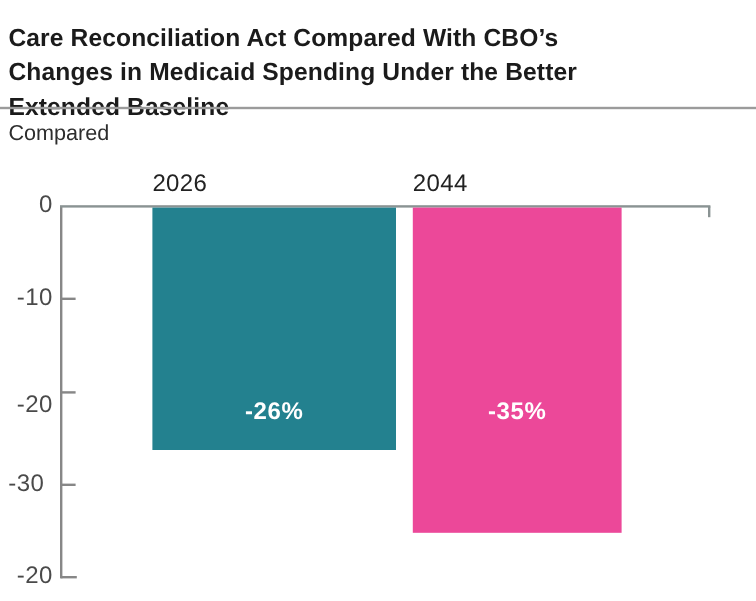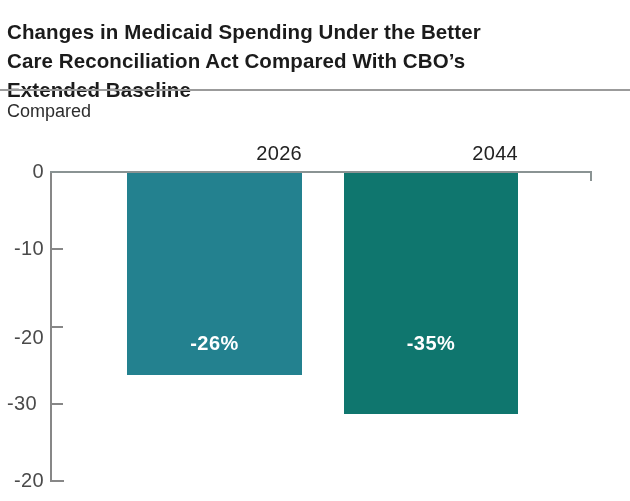--- a/index.html
+++ b/index.html
@@ -85,53 +85,53 @@
   .tl-m10 { top: 238px; }
   .tl-m20 { top: 316px; margin-top: 11px; }
   .tl-m30 { top: 393px; text-align: center; }
   .tl-m40 { top: 470px; }
 
   
   .bar {
     position: absolute;
     top: 173px;
   }
-  .bar-0 { left: 127px; width: 175px; }
+  .bar-0 { left: 127px; width: 175px; padding-left: 28px; }
   .bar-1 { left: 344px; width: 174px; }
   .bar-value {
     position: absolute;
     left: 0; right: 0;
     top: 159px;
     text-align: center;
     font-size: 20px;
     font-weight: 600;
     color: #ffffff;
     letter-spacing: 0.5px;
   }
 
   
   .cat-label {
     position: absolute;
     top: 142px;
-    text-align: right;
+    text-align: left;
     font-size: 20px;
     color: #222222;
     letter-spacing: 0.3px;
   }
   .cat-0 { left: 127px; width: 175px; }
   .cat-1 { left: 344px; width: 174px; }
 </style>
 </head>
 <body>
 
 <div class="page">
 
   <h1 class="title">
+    <span>Care Reconciliation Act Compared With CBO’s</span>
     <span>Changes in Medicaid Spending Under the Better</span>
-    <span>Care Reconciliation Act Compared With CBO’s</span>
     <span>Extended Baseline</span>
   </h1>
 
   <div class="rule"></div>
 
   <div class="unit">Compared</div>
 
   <div class="yaxis-line"></div>
   <div class="zero-line"></div>
   <div class="end-tick"></div>
@@ -145,17 +145,17 @@
   <div class="tick-label tl-m20">-20</div>
   <div class="tick-label tl-m30">-30</div>
   <div class="tick-label tl-m40">-20</div>
 
   <div class="cat-label cat-0">2026</div>
   <div class="cat-label cat-1">2044</div>
 
   <div class="bar bar-0" style="height: 202px; background: rgb(35, 129, 143);">
     <span class="bar-value">-26%</span>
   </div>
-  <div class="bar bar-1" style="height: 241px; background: #0f766e;">
+  <div class="bar bar-1" style="height: 271px; background: #ec4899;">
     <span class="bar-value">-35%</span>
   </div>
 
 </div>
 
 </body></html>

